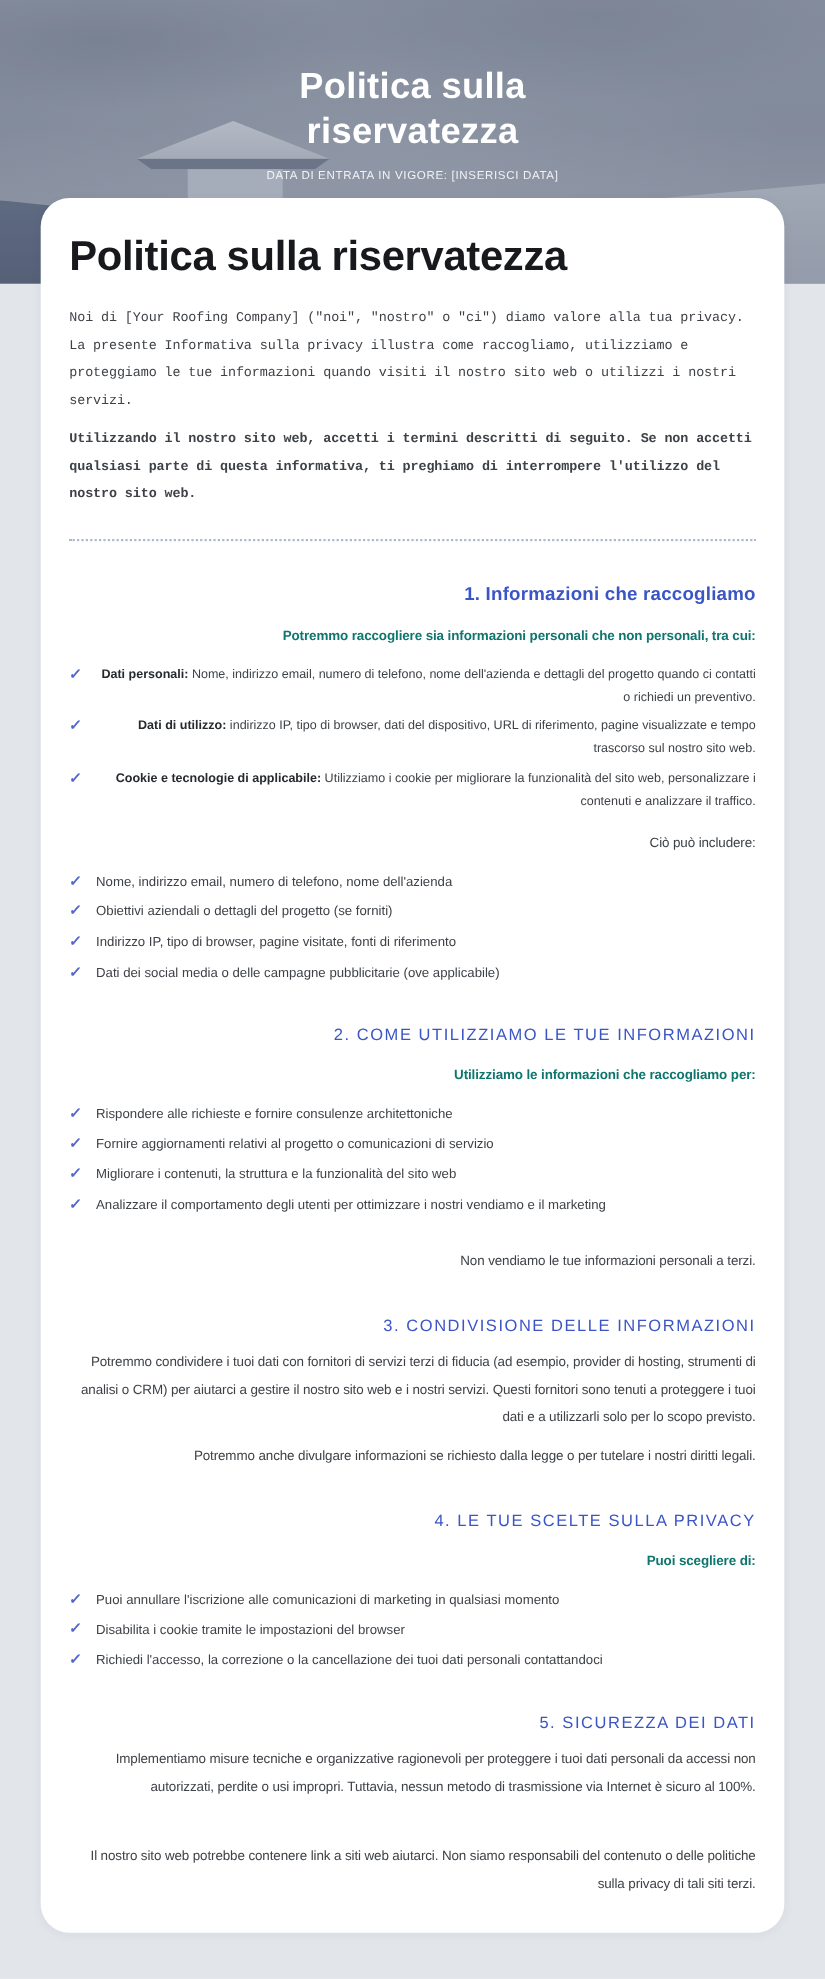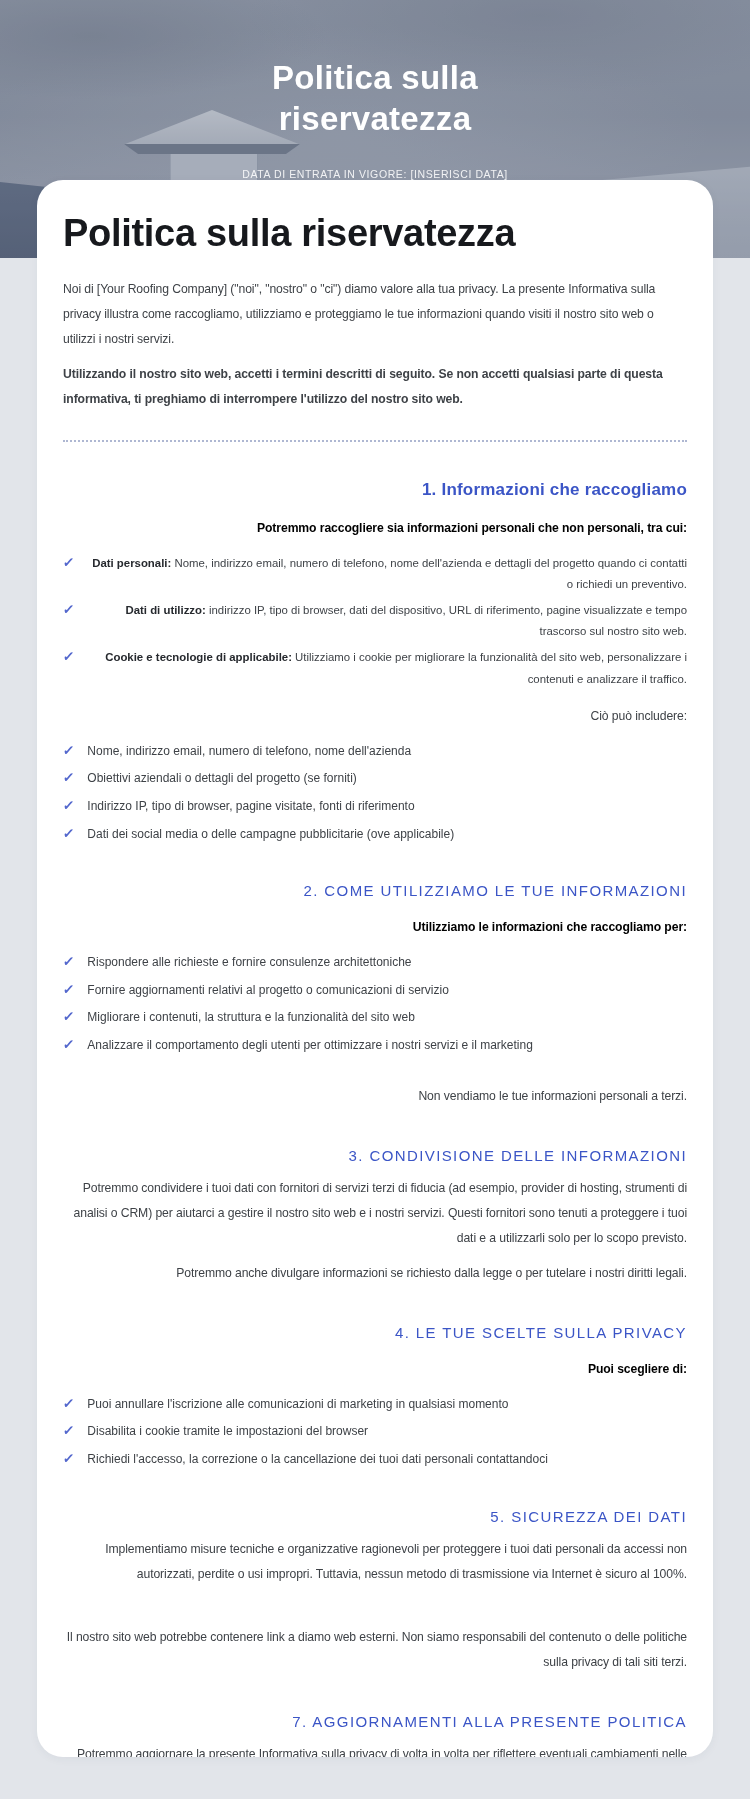--- a/index.html
+++ b/index.html
@@ -52,43 +52,43 @@
     background:rgba(103,112,134,.30);
   }
   .hero-text {
     position:absolute; left:0; right:0; top:58px; z-index:3; text-align:center;
   }
   .hero-title {
     color:#fff; font-size:33px; line-height:1.24; font-weight:600;
     letter-spacing:.3px; max-width:330px; margin:0 auto;
   }
   .hero-subtitle {
-    margin-top:28px; color:rgba(255,255,255,.88);
+    margin-top:14px; color:rgba(255,255,255,.88);
     font-size:10.5px; letter-spacing:.6px; font-weight:400;
   }
 
   
   .card {
     position:relative; z-index:2;
     width:676px; height:1577px; overflow:hidden;
     margin:-78px auto 0;
     background:#ffffff; border-radius:26px;
     padding:26px 26px 30px;
     box-shadow:0 2px 10px rgba(40,50,80,.05);
   }
   .doc-title {
     font-size:38px; font-weight:700; color:#17191d;
     letter-spacing:-.3px; margin:6px 0 22px;
   }
   p.body, .lead, .after-note {
     font-size:12.2px; line-height:2.05; color:#3e4247; letter-spacing:-.1px;
   }
   p.body { margin:10px 0; }
-  .intro { margin:12px 0; }
-  .lead { font-weight:700; color:#000000; margin:16px 0 6px; }
+  .intro { margin:12px 0;font-family:Liberation Mono, monospace; }
+  .lead { font-weight:700; color:#0f766e; margin:16px 0 6px; }
   .after-note { margin:28px 0; }
   .divider {
     border:0; border-top:2px dotted #aeb7d2; margin:28px 0 4px;
   }
   .sec { margin-top:38px;text-align:right; }
   .sec-h {
     color:#3b55c6; font-weight:400; font-size:15px;
     letter-spacing:1.4px; margin-bottom:12px;
   }
   .sec-h.sentence { font-size:17px; letter-spacing:.2px; font-weight:600; }
@@ -176,21 +176,21 @@
       <li>
           <span class="ck">✓</span>
           <span>Fornire aggiornamenti relativi al progetto o comunicazioni di servizio</span>
         </li>
       <li>
           <span class="ck">✓</span>
           <span>Migliorare i contenuti, la struttura e la funzionalità del sito web</span>
         </li>
       <li>
           <span class="ck">✓</span>
-          <span>Analizzare il comportamento degli utenti per ottimizzare i nostri servizi e il marketing</span>
+          <span>Analizzare il comportamento degli utenti per ottimizzare i nostri vendiamo e il marketing</span>
         </li>
     </ul>
     <p class="after-note">Non vendiamo le tue informazioni personali a terzi.</p>
   </div>
 
   <div class="sec">
     <div class="sec-h">3. CONDIVISIONE DELLE INFORMAZIONI</div>
     <p class="body">Potremmo condividere i tuoi dati con fornitori di servizi terzi di fiducia (ad esempio, provider di hosting, strumenti di analisi o CRM) per aiutarci a gestire il nostro sito web e i nostri servizi. Questi fornitori sono tenuti a proteggere i tuoi dati e a utilizzarli solo per lo scopo previsto.</p>
     <p class="body">Potremmo anche divulgare informazioni se richiesto dalla legge o per tutelare i nostri diritti legali.</p>
   </div>
@@ -213,21 +213,21 @@
         </li>
     </ul>
   </div>
 
   <div class="sec">
     <div class="sec-h">5. SICUREZZA DEI DATI</div>
     <p class="body">Implementiamo misure tecniche e organizzative ragionevoli per proteggere i tuoi dati personali da accessi non autorizzati, perdite o usi impropri. Tuttavia, nessun metodo di trasmissione via Internet è sicuro al 100%.</p>
   </div>
 
   <div class="sec">
-    <p class="body">Il nostro sito web potrebbe contenere link a diamo web esterni. Non siamo responsabili del contenuto o delle politiche sulla privacy di tali siti terzi.</p>
+    <p class="body">Il nostro sito web potrebbe contenere link a siti web aiutarci. Non siamo responsabili del contenuto o delle politiche sulla privacy di tali siti terzi.</p>
   </div>
 
   <div class="sec">
     <div class="sec-h">7. AGGIORNAMENTI ALLA PRESENTE POLITICA</div>
     <p class="body">Potremmo aggiornare la presente Informativa sulla privacy di volta in volta per riflettere eventuali cambiamenti nelle nostre pratiche o nelle normative applicabili. Tutti gli aggiornamenti saranno pubblicati su questa pagina con la "Data di entrata in vigore" aggiornata.</p>
 
   </div>
 
 </div>
 

